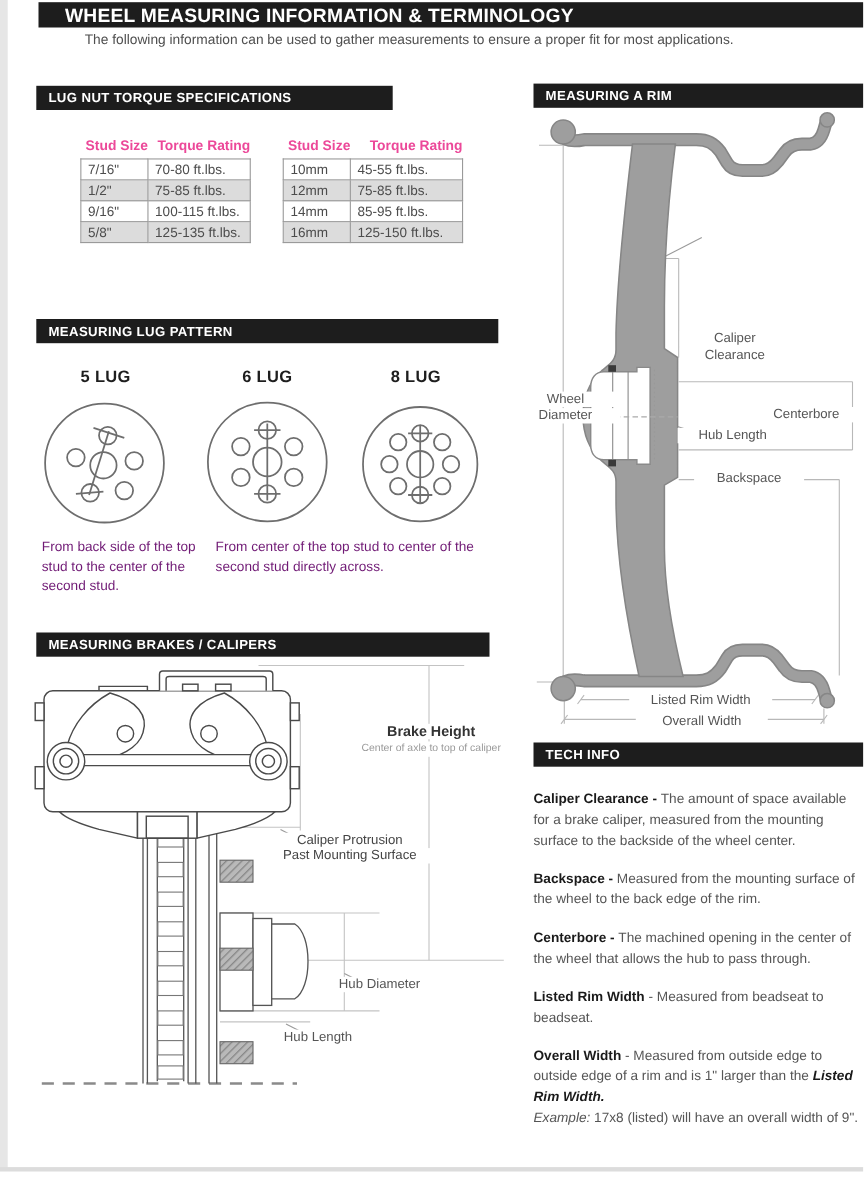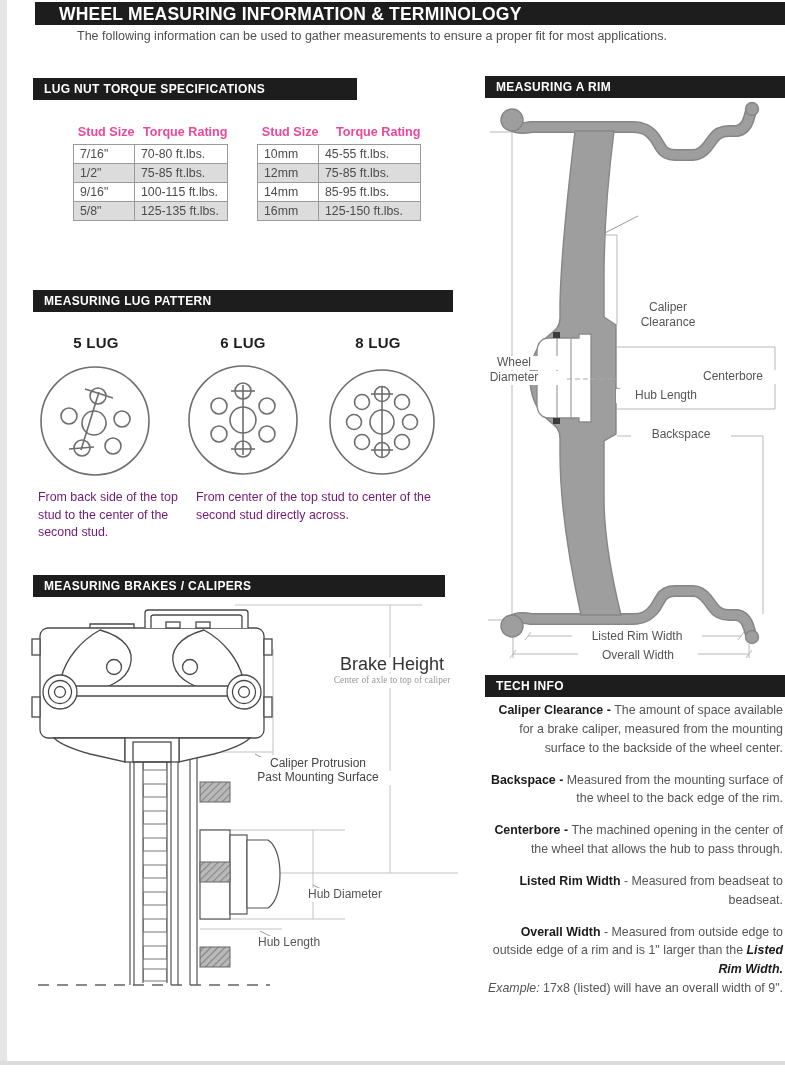--- a/index.html
+++ b/index.html
@@ -18,25 +18,25 @@
         table-layout:fixed;}
   .torque-table th{font-weight:bold;color:#ec4899;text-align:right;padding:0 0 5px 3px;
         font-size:12.6px;white-space:nowrap;}
   .torque-table td{border:1px solid #9a9a9a;padding:1px 6px;height:16px;white-space:nowrap;}
   .torque-table tbody tr:nth-child(even){background:#dcdcdc;}
   .lug-label{position:absolute;width:90px;text-align:center;font-size:15px;font-weight:bold;
         color:#1e1e1e;letter-spacing:0.3px;}
   .caption{position:absolute;font-size:12.4px;color:#701a75;line-height:17.5px;}
   .dlabel{position:absolute;font-size:12px;color:#555;text-align:center;line-height:13.5px;
         background:#fff;}
-  .dlabel.bold{font-weight:normal;color:#333;font-size:18px;}
-  .dlabel.small{font-size:9.5px;color:#999;font-family:Liberation Serif, serif;}
+  .dlabel.bold{font-weight:bold;color:#333;font-size:13px;}
+  .dlabel.small{font-size:9.5px;color:#999;}
   .tech{position:absolute;left:485px;top:701px;width:298px;font-size:12.4px;color:#555;
         line-height:1.52;}
-  .tech p{margin:0 0 13px 0;text-align:right;}
+  .tech p{margin:16px 0 13px 0;}
   .tech b{color:#1a1a1a;}
   svg{position:absolute;}
 </style>
 </head>
 <body>
 
 <div class="page">
   <div class="edge-left"></div>
   <div class="edge-bottom"></div>
 

